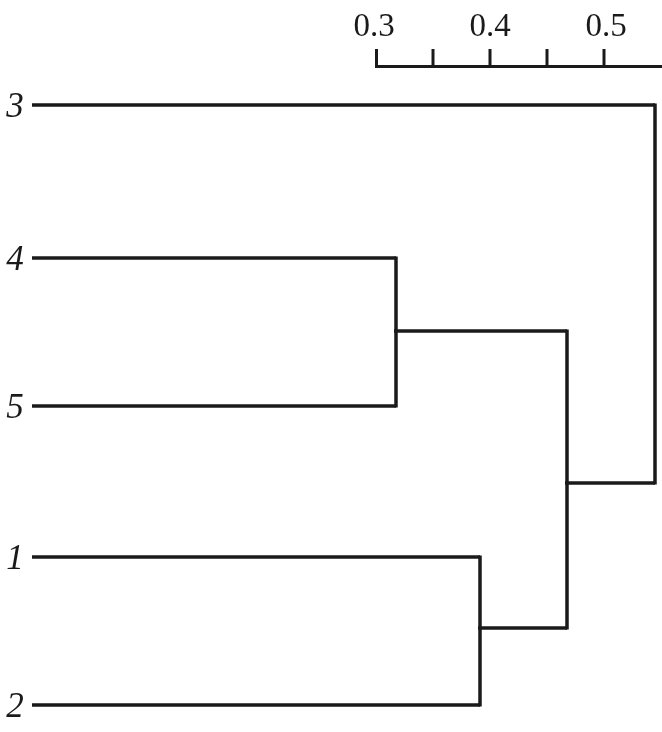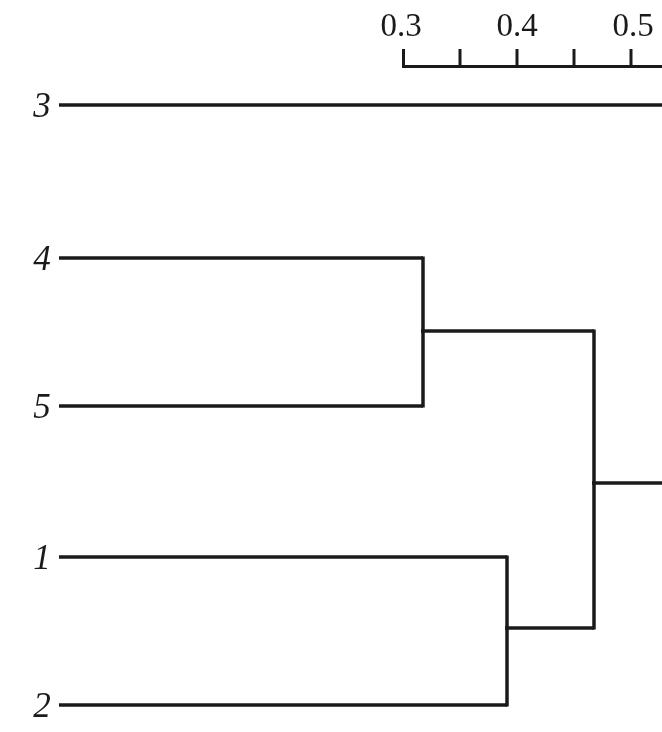--- a/index.html
+++ b/index.html
@@ -13,21 +13,20 @@
     font-family: "Liberation Serif", serif;
     overflow: hidden;
     position: relative;
   }
   #figure {
     position: absolute;
     left: 0;
     top: 0;
     width: 556px;
     height: 732px;
-    margin-left: 27px;
   }
   #svg-root {
     display: block;
     width: 662px;
     height: 732px;
   }
   .axis-tick-label {
     font-family: "Liberation Serif", serif;
     font-size: 33px;
     fill: #1a1a1a;

